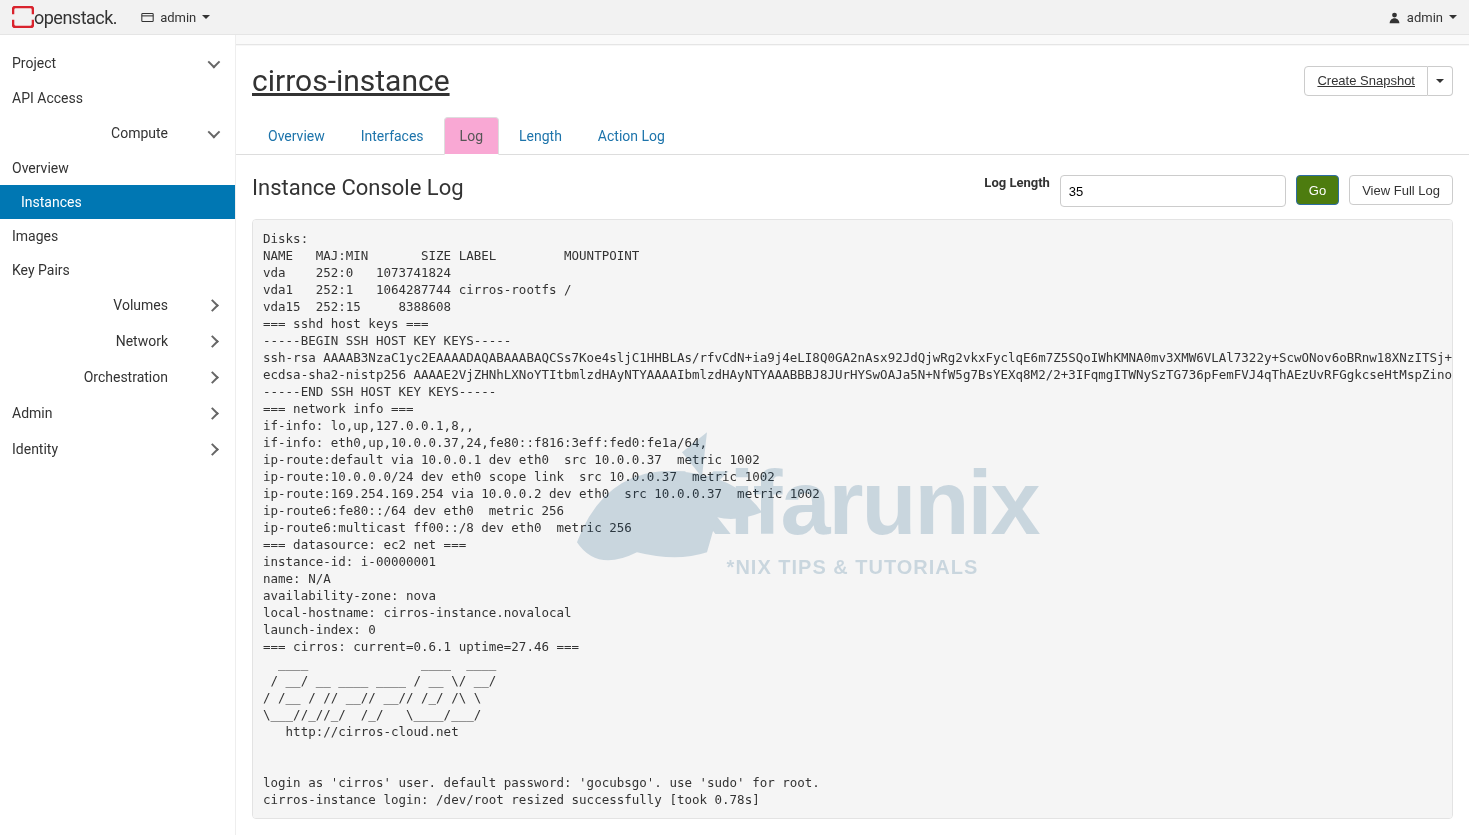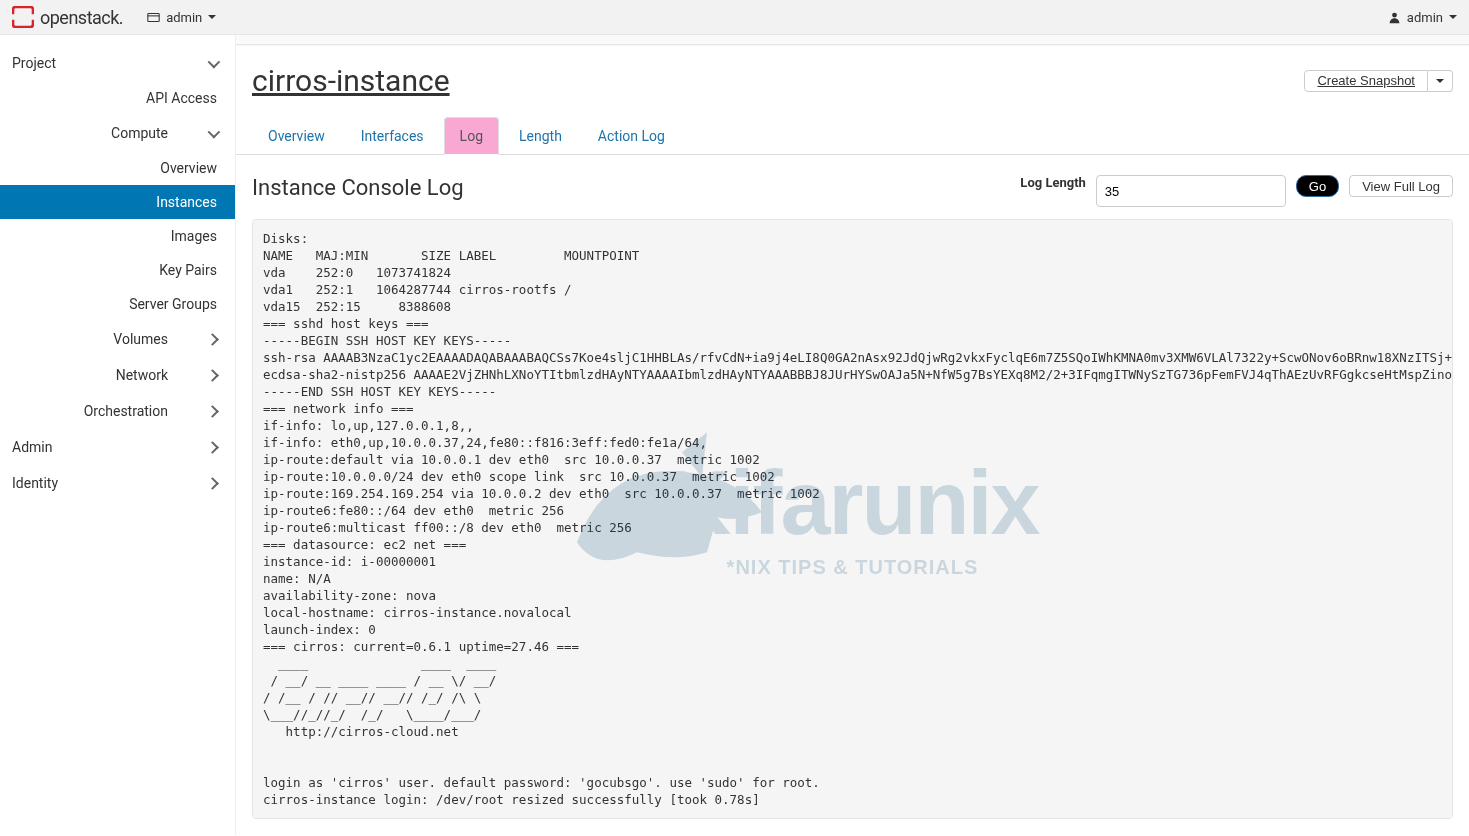--- a/index.html
+++ b/index.html
@@ -1,64 +1,64 @@
 <!DOCTYPE html>
 <html><head>
 <meta charset="utf-8">
 <style>
 * { box-sizing: border-box; margin: 0; padding: 0; }
 body { font-family: -apple-system, BlinkMacSystemFont, "Segoe UI", Roboto, "Helvetica Neue", Arial, sans-serif; font-size: 13px; color: #333; background: #fff; }
 
 
 .topbar { height: 35px; background: #f2f2f2; border-bottom: 1px solid #e5e5e5; display: flex; align-items: center; padding: 0 12px; }
-.brand { display: flex; align-items: center; gap: 6px; }
+.brand { display: flex; align-items: center; }
 .brand-logo { width: 22px; height: 22px; }
 .brand-text { font-size: 18px; font-weight: 400; color: #333; letter-spacing: -0.5px; }
 .topbar-domain { margin-left: 24px; display: flex; align-items: center; gap: 6px; color: #333; cursor: pointer; }
 .topbar-user { margin-left: auto; display: flex; align-items: center; gap: 6px; color: #333; cursor: pointer; }
 .caret { display: inline-block; width: 0; height: 0; border-left: 4px solid transparent; border-right: 4px solid transparent; border-top: 4px solid #333; vertical-align: middle; }
 .icon-svg { width: 13px; height: 13px; fill: #333; }
 
 
 .layout { display: flex; }
 .sidebar { width: 236px; flex-shrink: 0; border-right: 1px solid #eee; padding-top: 10px; min-height: 800px; }
 .main { flex: 1; overflow: hidden; }
 .nav-header { display: flex; align-items: center; justify-content: space-between; padding: 10px 18px 10px 12px; cursor: pointer; font-size: 14px; color: #333; }
 .nav-sub-header { display: flex; align-items: center; justify-content: space-between; padding: 10px 18px 10px 12px; cursor: pointer; font-size: 14px; color: #333; }
 .nav-sub-header .label { flex:1; text-align:right; padding-right: 40px; }
 .nav-header .label { flex:1; }
 .chev { display:inline-block; width:9px; height:9px; border-right:2px solid #666; border-bottom:2px solid #666; }
 .chev-down { transform: rotate(45deg) translateY(-2px); }
 .chev-right { transform: rotate(-45deg); }
-.nav-item { display:block; text-align:right; padding: 9px 18px 9px 12px; font-size: 14px; color: #333; cursor:pointer; }
+.nav-item { display:block; text-align:left; padding: 9px 18px 9px 12px; font-size: 14px; color: #333; cursor:pointer; }
 .nav-item.active { background:#0077b3; color:#fff;padding-left:21px; }
 .nav-header.lvl1 .label { text-align:left; }
 
 
 .crumb-cut { height: 10px; border-bottom: 1px solid #e5e5e5; background:#fafafa; margin-left:0; box-shadow: 0 1px 0 rgba(0,0,0,0.03); }
 
 
 .page-head { display:flex; align-items:center; padding: 18px 16px 12px 16px; text-decoration: underline; }
 .page-title { font-size: 30px; font-weight: 400; color: #333; flex:1; }
-.btn { display:inline-flex; align-items:center; height:22px; padding: 0 12px; background:#fff; border:1px solid #ccc; border-radius:4px; font-size:13px; color:#333; cursor:pointer; }
+.btn { display:inline-flex; align-items:center; height:30px; padding: 0 12px; background:#fff; border:1px solid #ccc; border-radius:4px; font-size:13px; color:#333; cursor:pointer; }
 .btn-group { display:inline-flex; }
 .btn-group .btn:first-child { border-top-right-radius:0; border-bottom-right-radius:0; }
 .btn-group .btn.drop { border-left:0; border-top-left-radius:0; border-bottom-left-radius:0; padding:0 8px; }
-.btn.primary { background:#000000; border-color:#2e6da4; color:#fff;border-radius:10px; }
+.btn.primary { background:#4d7c0f; border-color:#2e6da4; color:#fff; }
 
 
 .tabs { display:flex; border-bottom:1px solid #ddd; padding: 0 16px; gap: 4px; margin-top: 6px; }
 .tab { padding: 10px 15px; font-size:14px; color:#1d74ab; cursor:pointer; border:1px solid transparent; border-bottom:none; position:relative; top:1px; }
 .tab.active { color:#555; background:#f9a8d4; border-color:#ddd; border-bottom:1px solid #fff; border-radius:4px 4px 0 0; }
 
 
 .subhead { display:flex; align-items:flex-start; padding: 20px 16px 8px 16px; gap: 10px; }
 .subhead h2 { font-size: 22px; font-weight: 400; color:#333; flex:1; }
 .loglen-label { font-size:13px; font-weight:700; color:#333; }
-.form-input { height:32px; width:190px; border:1px solid #ccc; border-radius:4px; padding: 0 8px; font-size:13px; }
+.form-input { height:32px; width:226px; border:1px solid #ccc; border-radius:4px; padding: 0 8px; font-size:13px; }
 
 
 .console { margin: 4px 16px 16px 16px; border:1px solid #e3e3e3; background:#f5f5f5; border-radius:4px; padding: 10px 10px; font-family: Menlo, Consolas, "DejaVu Sans Mono", monospace; font-size: 12.5px; line-height: 1.36; color:#333; white-space: pre; overflow-x:auto; position:relative; }
 
 
 .watermark { position:absolute; left:50%; top:50%; transform:translate(-50%,-55%); text-align:center; pointer-events:none; opacity:0.18; }
 .watermark .wm-main { font-size: 90px; font-weight:700; color:#0a4d7a; letter-spacing:-2px; font-family: Arial, sans-serif;}
 .watermark .wm-tag { font-size: 20px; font-weight:700; color:#0a4d7a; letter-spacing:1px; margin-top:-10px; font-family: Arial, sans-serif;}
 .watermark .wm-shark { position:absolute; left:-110px; top:-20px; width:220px; height:160px; }
 </style>
@@ -102,21 +102,20 @@
     <a class="nav-item">API Access</a>
 
     <div class="nav-sub-header">
       <span class="label">Compute</span>
       <span class="chev chev-down"></span>
     </div>
     <a class="nav-item">Overview</a>
     <a class="nav-item active">Instances</a>
     <a class="nav-item">Images</a>
     <a class="nav-item">Key Pairs</a>
-    <a class="nav-item">Server Groups</a>
 
     <div class="nav-sub-header">
       <span class="label">Volumes</span>
       <span class="chev chev-right"></span>
     </div>
     <div class="nav-sub-header">
       <span class="label">Network</span>
       <span class="chev chev-right"></span>
     </div>
     <div class="nav-sub-header">

